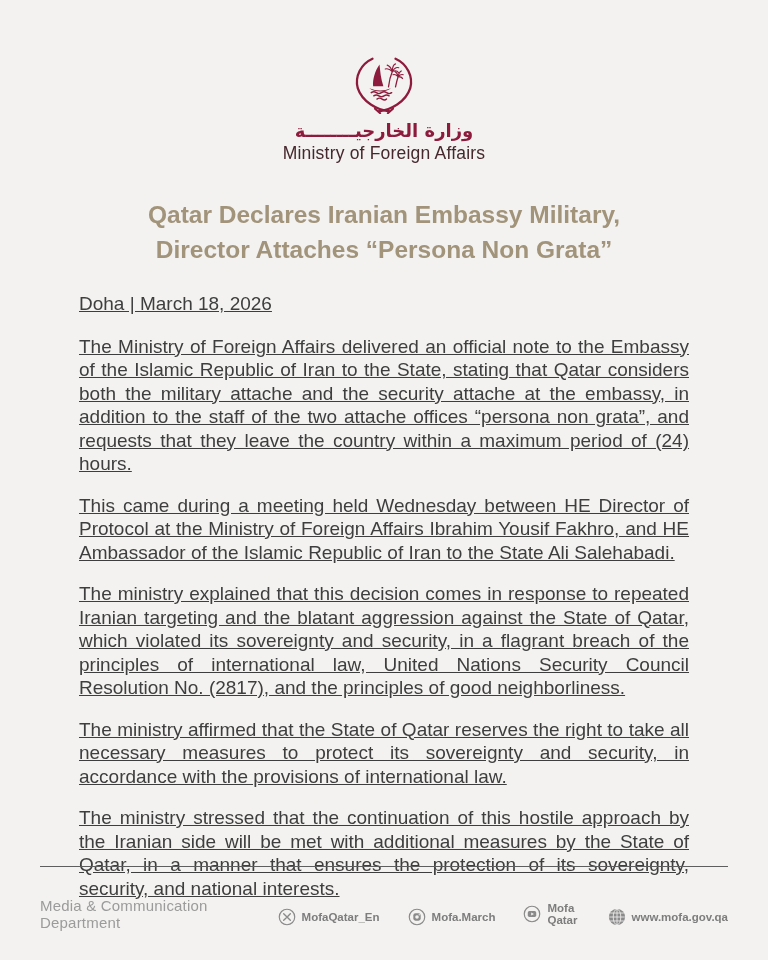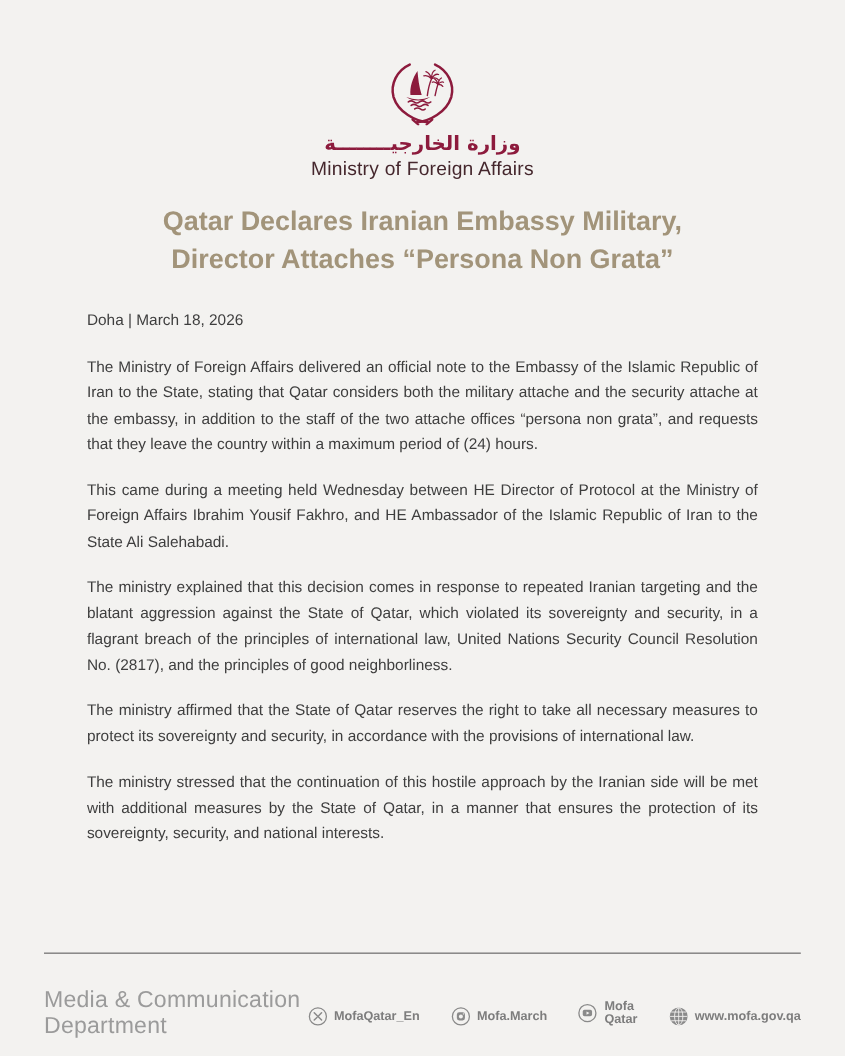--- a/index.html
+++ b/index.html
@@ -35,39 +35,39 @@
     margin:20px 60px 0;
     text-align:center;
     font-size:24.5px;font-weight:700;color:#a2947a;
     line-height:35px;
   }
 
   
   .content{
     margin:25px 79px 0;
     color:#3e3e3e;
-    font-size:14px;line-height:23.5px;
+    font-size:19px;line-height:23.5px;text-decoration:underline;
   }
   .dateline{margin:0 0 19px 0;}
   .content p.para{
     margin:0 0 18px 0;
     text-align:justify;
   }
 
   
   .footer{
     position:absolute;left:40px;right:40px;top:866px;
   }
   .footer-divider{border-top:1.6px solid #5e5e5e;height:0;}
   .footer-row{
     margin-top:30px;
     display:flex;align-items:center;justify-content:space-between;
   }
   .dept{
-    font-size:21px;color:#9b9b9b;letter-spacing:0.2px;
+    font-size:15px;color:#9b9b9b;letter-spacing:0.2px;
   }
   .socials{display:flex;align-items:flex-end;gap:28px;}
   .social{display:flex;align-items:center;gap:6px;cursor:pointer;}
   .social .handle{font-size:11.5px;color:#7d7d7d;font-weight:700;}
   .social svg{display:block;}
 </style>
 </head>
 <body>
 
 <div class="page">
@@ -96,21 +96,21 @@
 
         <path d="M43 13 C 36 23 32 36 33 47 L 49 47 C 45 35 44 23 43 13 Z"></path>
 
         <path d="M27 50 Q 44 57 61 50 Q 54 55 44 55 Q 34 55 27 50 Z"></path>
       </g>
     </svg>
     <div class="ministry-ar">وزارة الخارجيــــــــة</div>
     <div class="ministry-en">Ministry of Foreign Affairs</div>
   </div>
 
-  <h1 class="title" style="margin-top:20px;">
+  <h1 class="title" style="margin-top:33px;">
     <div>Qatar Declares Iranian Embassy Military,</div>
     <div>Director Attaches “Persona Non Grata”</div>
   </h1>
 
   <div class="content">
     <p class="dateline">Doha | March 18, 2026</p>
     <p class="para">The Ministry of Foreign Affairs delivered an official note to the Embassy of the Islamic Republic of Iran to the State, stating that Qatar considers both the military attache and the security attache at the embassy, in addition to the staff of the two attache offices “persona non grata”, and requests that they leave the country within a maximum period of (24) hours.</p>
     <p class="para">This came during a meeting held Wednesday between HE Director of Protocol at the Ministry of Foreign Affairs Ibrahim Yousif Fakhro, and HE Ambassador of the Islamic Republic of Iran to the State Ali Salehabadi.</p>
     <p class="para">The ministry explained that this decision comes in response to repeated Iranian targeting and the blatant aggression against the State of Qatar, which violated its sovereignty and security, in a flagrant breach of the principles of international law, United Nations Security Council Resolution No. (2817), and the principles of good neighborliness.</p>
     <p class="para">The ministry affirmed that the State of Qatar reserves the right to take all necessary measures to protect its sovereignty and security, in accordance with the provisions of international law.</p>

